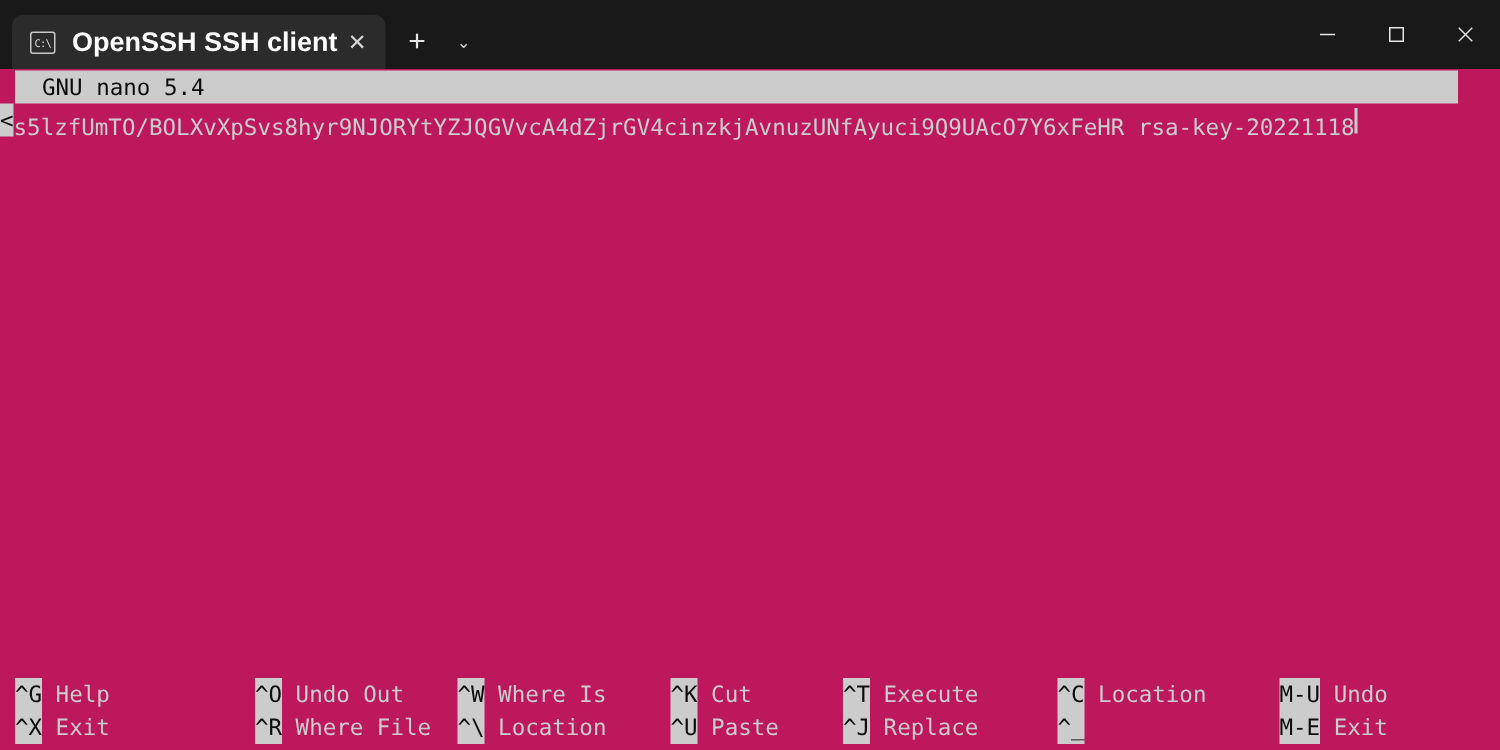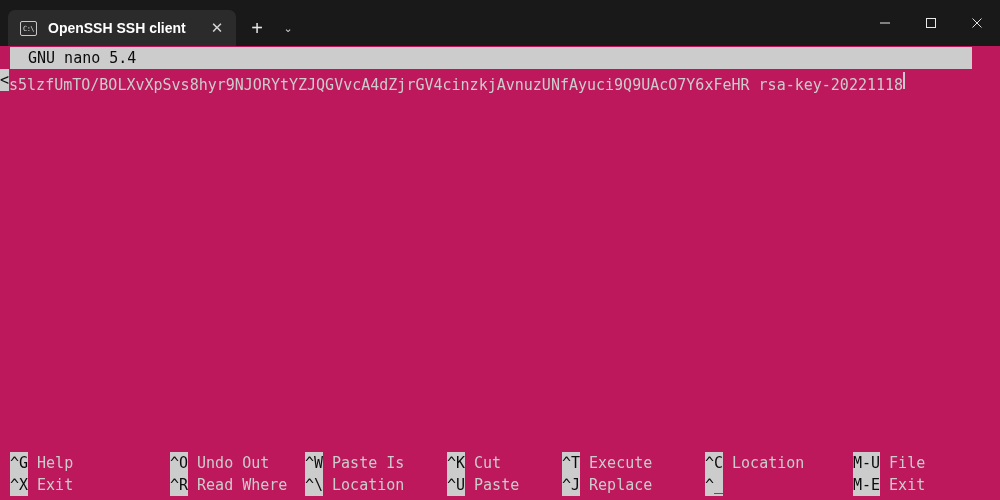--- a/index.html
+++ b/index.html
@@ -68,21 +68,21 @@
     letter-spacing: -0.5px;
     flex: 0 0 auto;
     position: relative;
     overflow: hidden;
   }
   .tab-icon span { margin-top: 3px; }
 
   .tab-title {
     color: #ffffff;
     font-family: "Liberation Sans", sans-serif;
-    font-size: 14px;
+    font-size: 18px;
     font-weight: 600;
     margin-left: 11px;
     white-space: nowrap;
     flex: 1 1 auto;
   }
 
   .tab-close {
     width: 26px;
     height: 26px;
     display: flex;
@@ -304,29 +304,29 @@
     <div id="nano-body">
       <div class="editline">
         <span class="contmark">&lt;</span><span class="keytext">s5lzfUmTO/BOLXvXpSvs8hyr9NJORYtYZJQGVvcA4dZjrGV4cinzkjAvnuzUNfAyuci9Q9UAcO7Y6xFeHR rsa-key-20221118</span><span class="cursor"></span>
       </div>
     </div>
 
     <div id="shortcuts">
       <div class="sc-row">
         <span class="sc-item sc-c0"><span class="sc-key">^G</span><span class="sc-label">Help</span></span>
         <span class="sc-item sc-c1"><span class="sc-key">^O</span><span class="sc-label">Undo Out</span></span>
-        <span class="sc-item sc-c2"><span class="sc-key">^W</span><span class="sc-label">Paste Is</span></span>
+        <span class="sc-item sc-c2"><span class="sc-key">^W</span><span class="sc-label">Where Is</span></span>
         <span class="sc-item sc-c3"><span class="sc-key">^K</span><span class="sc-label">Cut</span></span>
         <span class="sc-item sc-c4"><span class="sc-key">^T</span><span class="sc-label">Execute</span></span>
         <span class="sc-item sc-c5"><span class="sc-key">^C</span><span class="sc-label">Location</span></span>
-        <span class="sc-item sc-c6"><span class="sc-key">M-U</span><span class="sc-label">File</span></span>
+        <span class="sc-item sc-c6"><span class="sc-key">M-U</span><span class="sc-label">Undo</span></span>
       </div>
       <div class="sc-row">
         <span class="sc-item sc-c0"><span class="sc-key">^X</span><span class="sc-label">Exit</span></span>
-        <span class="sc-item sc-c1"><span class="sc-key">^R</span><span class="sc-label">Read Where</span></span>
+        <span class="sc-item sc-c1"><span class="sc-key">^R</span><span class="sc-label">Where File</span></span>
         <span class="sc-item sc-c2"><span class="sc-key">^\</span><span class="sc-label">Location</span></span>
         <span class="sc-item sc-c3"><span class="sc-key">^U</span><span class="sc-label">Paste</span></span>
         <span class="sc-item sc-c4"><span class="sc-key">^J</span><span class="sc-label">Replace</span></span>
         <span class="sc-item sc-c5"><span class="sc-key">^_</span></span>
         <span class="sc-item sc-c6"><span class="sc-key">M-E</span><span class="sc-label">Exit</span></span>
       </div>
     </div>
 
   </div>
 </div>

